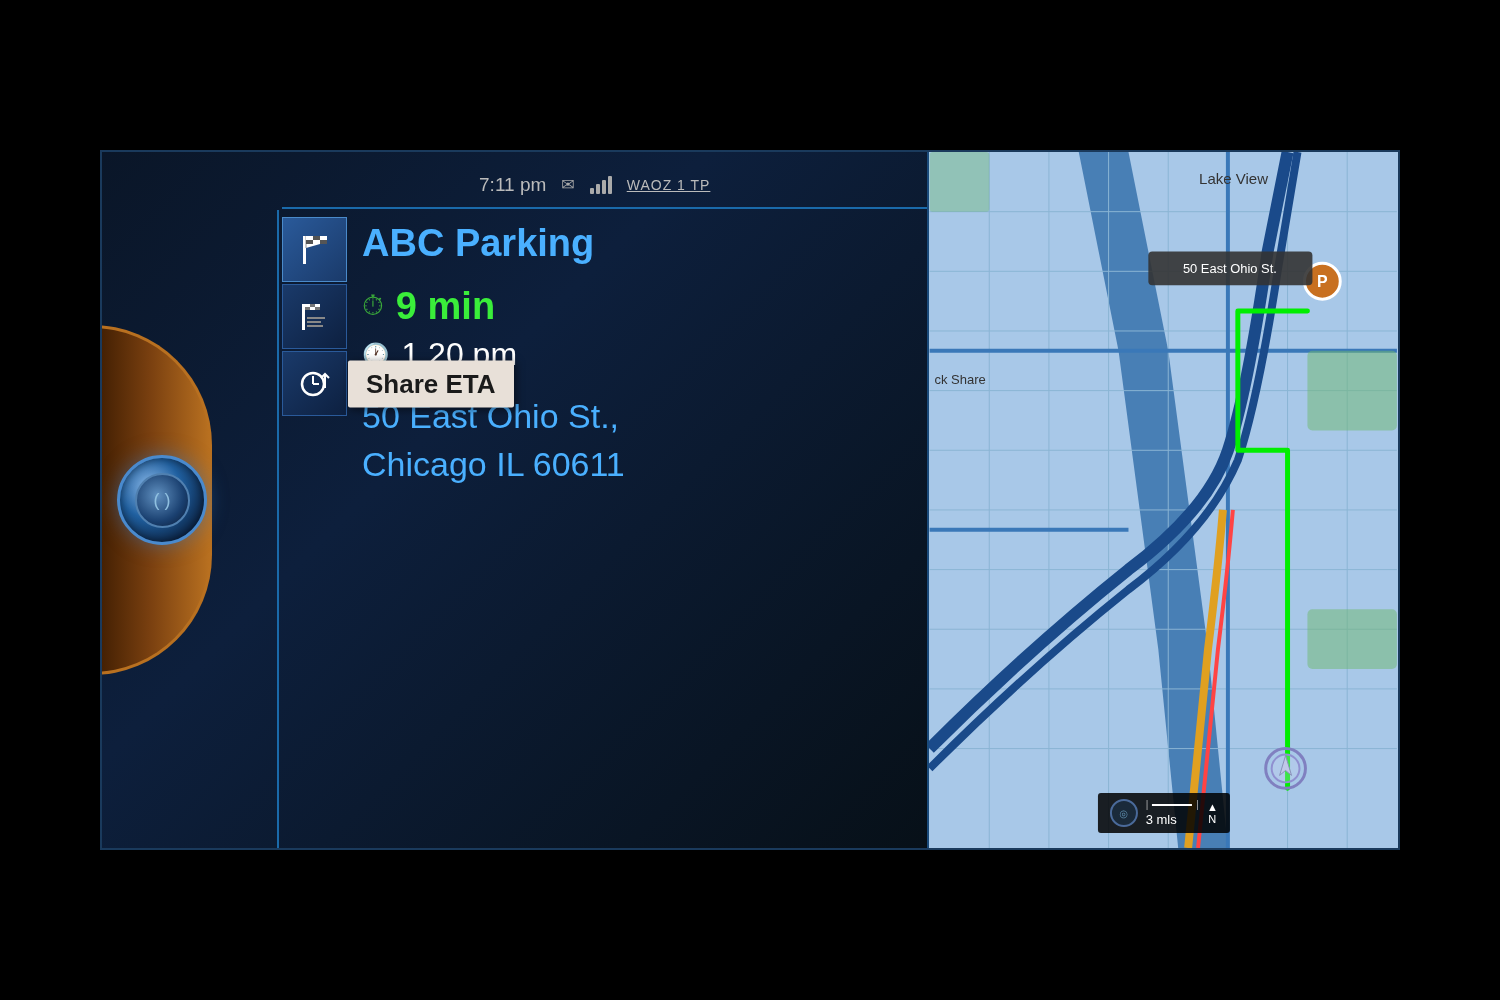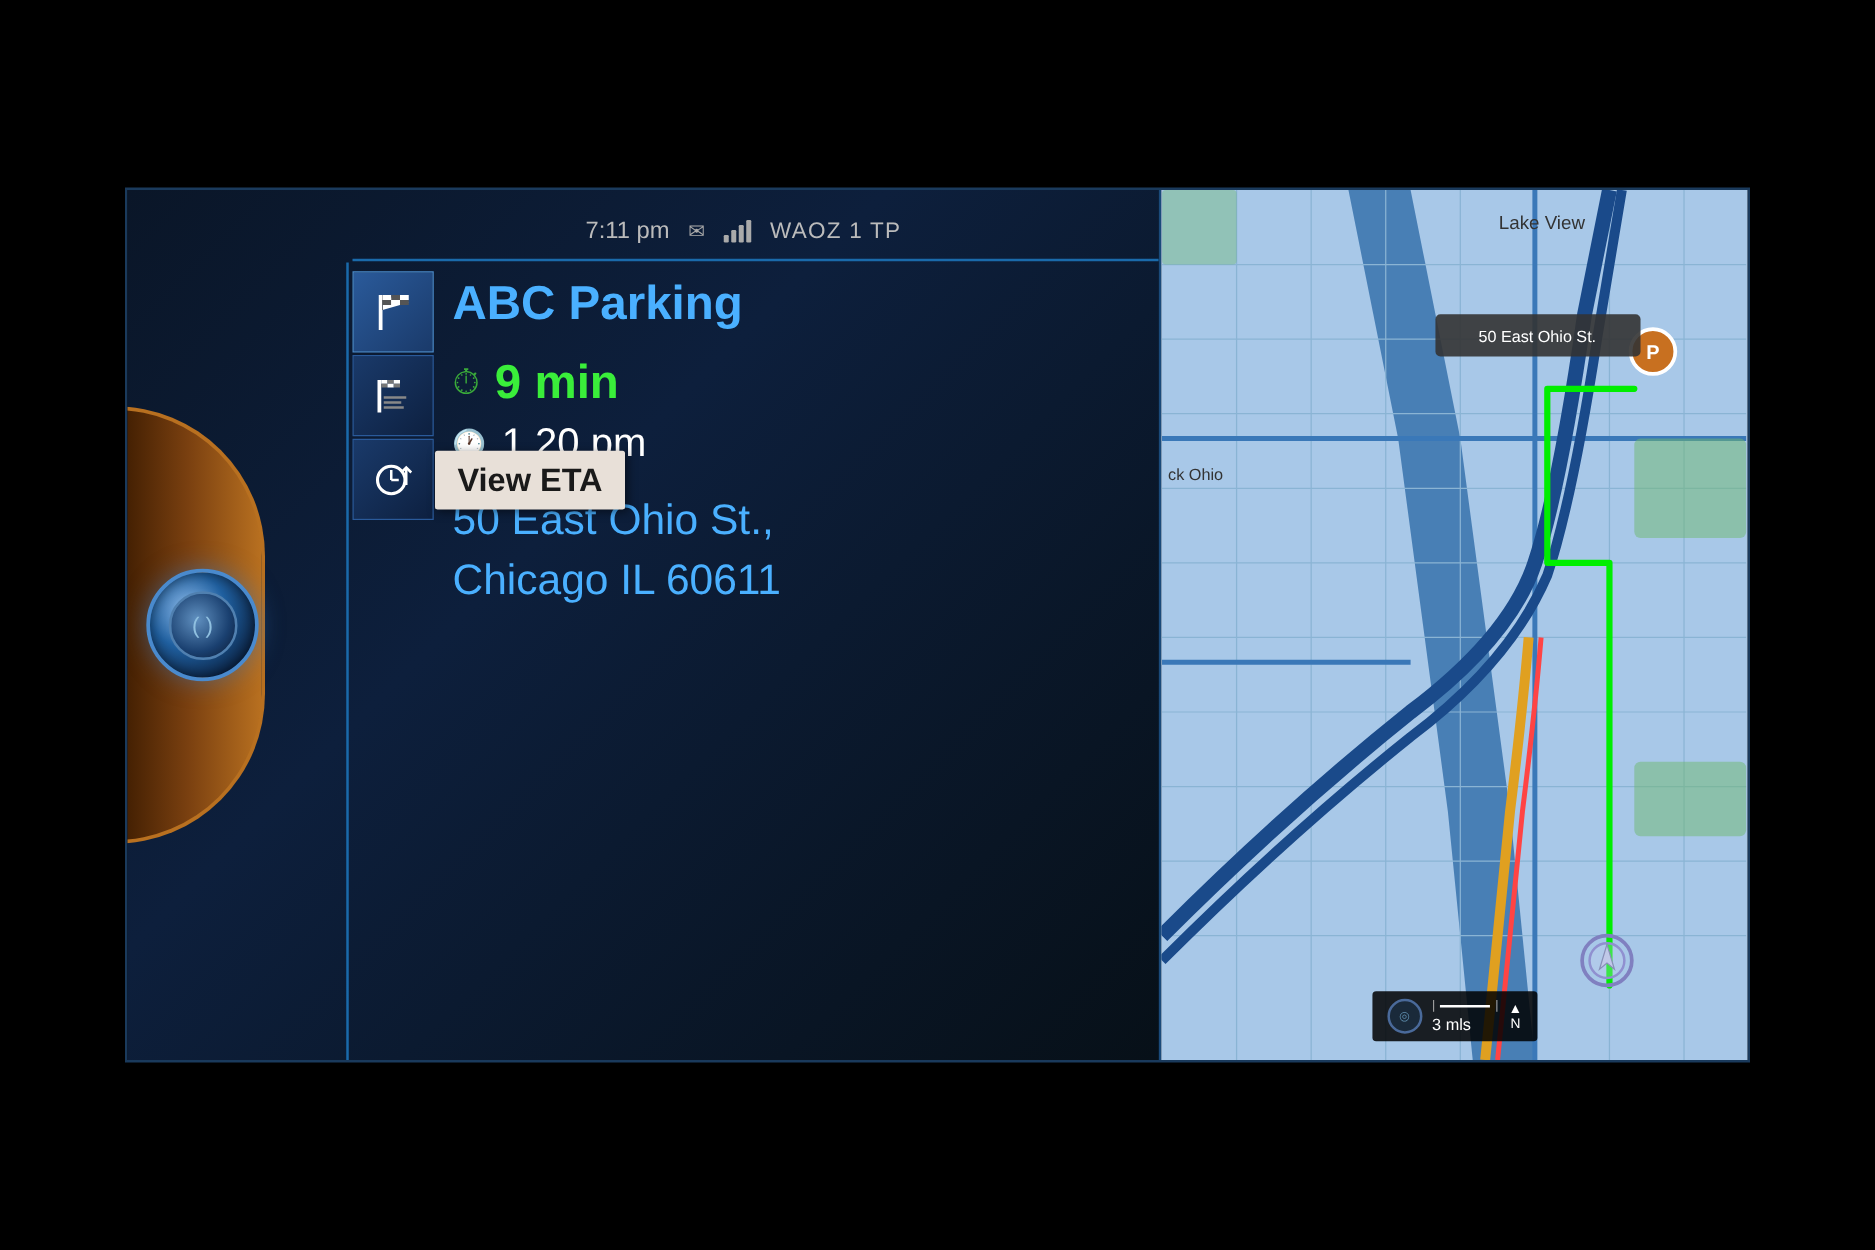--- a/index.html
+++ b/index.html
@@ -130,22 +130,23 @@
       gap: 2px;
     }
     .signal-bar {
       background: #aaa;
       width: 4px;
       border-radius: 1px;
     }
 
     .status-network {
       color: #bbb;
-      font-size: 18px;
+      font-size: 14px;
       letter-spacing: 1px;
+      text-decoration: underline;
     }
 
     
     .icon-sidebar {
       position: absolute;
       left: 180px;
       top: 65px;
       width: 65px;
       display: flex;
       flex-direction: column;
@@ -391,21 +392,21 @@
           <svg viewBox="0 0 36 36" fill="none" xmlns="http://www.w3.org/2000/svg">
             <circle cx="16" cy="18" r="11" stroke="white" stroke-width="2.5" fill="none"></circle>
             <line x1="16" y1="18" x2="16" y2="10" stroke="white" stroke-width="2"></line>
             <line x1="16" y1="18" x2="22" y2="18" stroke="white" stroke-width="2"></line>
 
             <polyline points="24,12 28,8 32,12" stroke="white" stroke-width="2" fill="none"></polyline>
             <line x1="28" y1="8" x2="28" y2="22" stroke="white" stroke-width="2"></line>
           </svg>
 
           <div style="position:absolute; left:65px; top:50%; transform:translateY(-50%); z-index:10;">
-            <div class="share-eta-tooltip">View ETA</div>
+            <div class="share-eta-tooltip">Share ETA</div>
           </div>
         </div>
       </div>
 
       <div class="main-content">
 
         <div class="destination-name">ABC Parking</div>
 
         <div class="eta-row">
           <span class="eta-icon">⏱</span>
@@ -481,21 +482,21 @@
         <circle cx="358" cy="620" r="20" fill="none" stroke="#8080c0" stroke-width="3"></circle>
         <circle cx="358" cy="620" r="14" fill="rgba(200,210,240,0.3)" stroke="#9090d0" stroke-width="2"></circle>
 
         <polygon points="358,607 364,627 358,622 352,627" fill="#c0c8e8" stroke="#8890b8" stroke-width="1"></polygon>
       </svg>
 
       
       <div class="lake-view-label">Lake View</div>
 
       
-      <div class="old-town-label">ck Ohio</div>
+      <div class="old-town-label">ck Share</div>
 
       
       <div class="scale-bar">
         <div style="width:28px; height:28px; border-radius:50%; background:#1a2a3a; border:2px solid #4a6a9a; display:flex; align-items:center; justify-content:center;">
           <span style="color:#6090b0; font-size:10px;">◎</span>
         </div>
         <div style="display:flex; flex-direction:column; gap:2px;">
           <div style="display:flex; align-items:center; gap:4px;">
             <span style="font-size:10px; color:#aaa;">|</span>
             <div style="width:40px; height:2px; background:#fff;"></div>

